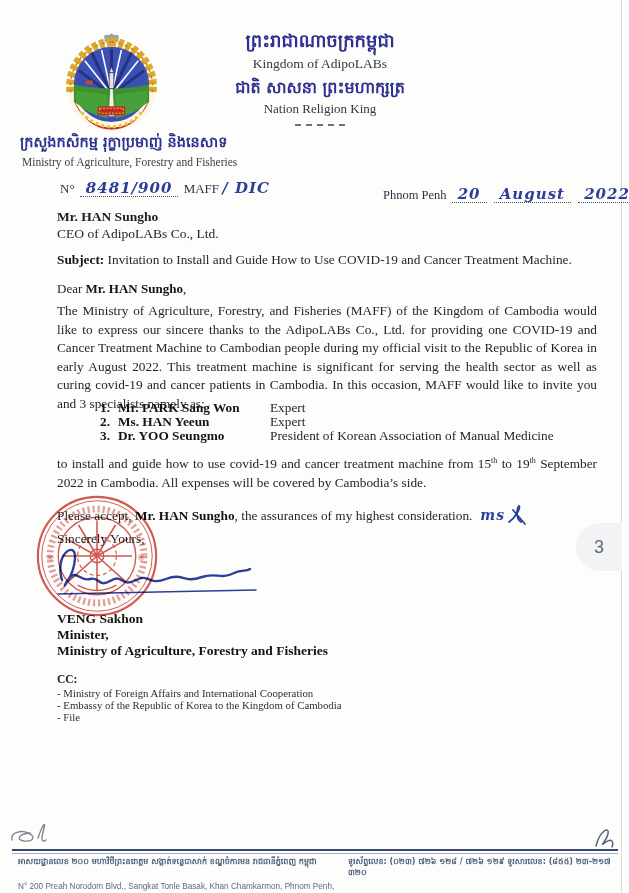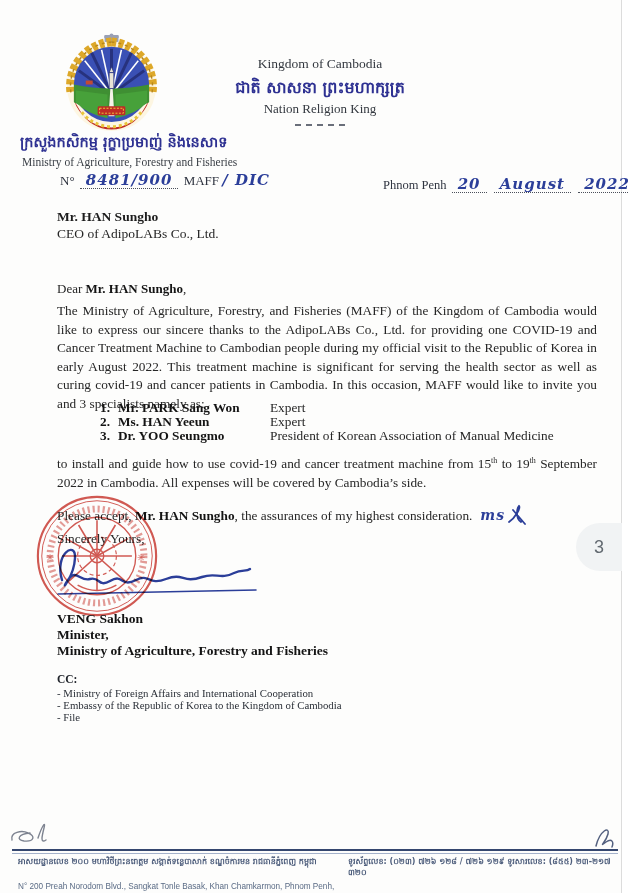--- a/index.html
+++ b/index.html
@@ -26,21 +26,21 @@
   .hdr-khmer1{top:29px;font-size:18px;}
   .hdr-eng1{top:56px;font-size:13.5px;color:#33383f;}
   .hdr-khmer2{top:77px;font-size:16px;}
   .hdr-eng2{top:101px;font-size:13px;color:#33383f;}
   .hdr-divider{left:295px;top:124px;width:50px;border-bottom:2px dashed #6a6f7a;height:0;}
   .ministry-khmer{left:20px;top:133px;font-size:14.5px;}
   .ministry-eng{left:22px;top:156px;font-size:11.5px;color:#3a3f46;}
   .ref-line{left:60px;top:171px;font-size:13px;color:#2f3440;white-space:nowrap;}
   .dotseg{
     display:inline-block;border-bottom:1.5px dotted #4a4f5a;
-    padding:0 6px;margin:0 2px;line-height:14px;
+    padding:0 6px;margin:10px 2px;line-height:14px;
   }
   .date-line{left:383px;top:177px;font-size:12.5px;color:#2f3440;white-space:nowrap;}
   .hand-md{font-size:15px;}
   .recipient-name{left:57px;top:209px;font-size:13.5px;font-weight:bold;color:#1d1d1d;}
   .recipient-title{left:57px;top:226px;font-size:13.5px;}
   .subject-line{left:57px;top:252px;font-size:13.3px;width:540px;}
   .salutation{left:57px;top:281px;font-size:13px;}
   .para{left:57px;top:302px;width:540px;font-size:13.3px;line-height:18.6px;text-align:justify;}
   .para2{top:455px;}
   b.inline-b{color:#141414;}
@@ -132,21 +132,22 @@
       <rect x="47.6" y="40" width="4.8" height="16" fill="#e8e4d6" stroke="#27327e" stroke-width="0.8"></rect>
       <path d="M47.6 40 L50 34 L52.4 40 Z" fill="#e8e4d6" stroke="#27327e" stroke-width="0.8"></path>
 
       <rect x="24" y="48" width="7" height="4" fill="#c24a32"></rect>
 
       <rect x="36" y="74" width="28" height="9" rx="1.5" fill="#bf2b25"></rect>
       <rect x="38" y="76" width="24" height="5" fill="none" stroke="#e8c53a" stroke-width="1" stroke-dasharray="2 1.5"></rect>
     </svg>
   </div>
 
-  <div class="abs serif center-block hdr-eng1">Kingdom of Cambodia</div>
+  <div class="abs khmer center-block hdr-khmer1">ព្រះរាជាណាចក្រកម្ពុជា</div>
+  <div class="abs serif center-block hdr-eng1">Kingdom of AdipoLABs</div>
   <div class="abs khmer center-block hdr-khmer2">ជាតិ សាសនា ព្រះមហាក្សត្រ</div>
   <div class="abs serif center-block hdr-eng2">Nation Religion King</div>
   <div class="abs hdr-divider"></div>
 
   <div class="abs khmer ministry-khmer">ក្រសួងកសិកម្ម រុក្ខាប្រមាញ់ និងនេសាទ</div>
   <div class="abs serif ministry-eng">Ministry of Agriculture, Forestry and Fisheries</div>
   <div class="abs serif ref-line">
     <span>N°</span>
     <span class="dotseg"><span class="hand hand-md">8481/900</span></span>
     <span>MAFF</span>
@@ -156,20 +157,23 @@
   <div class="abs serif date-line">
     <span>Phnom Penh</span>
     <span class="dotseg"><span class="hand hand-md">20</span></span>
     <span class="dotseg"><span class="hand hand-md">August</span></span>
     <span class="dotseg"><span class="hand hand-md">2022</span></span>
   </div>
 
   <div class="abs recipient-name">Mr. HAN Sungho</div>
   <div class="abs recipient-title">CEO of AdipoLABs Co., Ltd.</div>
 
+  <div class="abs subject-line">
+    <b class="inline-b">Subject:</b><span> Invitation to Install and Guide How to Use COVID-19 and Cancer Treatment Machine.</span>
+  </div>
 
   <div class="abs salutation">
     <span>Dear </span><b class="inline-b">Mr. HAN Sungho</b><span>,</span>
   </div>
 
   <div class="abs para">The Ministry of Agriculture, Forestry, and Fisheries (MAFF) of the Kingdom of Cambodia would like to express our sincere thanks to the AdipoLABs Co., Ltd. for providing one COVID-19 and Cancer Treatment Machine to Cambodian people during my official visit to the Republic of Korea in early August 2022. This treatment machine is significant for serving the health sector as well as curing covid-19 and cancer patients in Cambodia. In this occasion, MAFF would like to invite you and 3 specialists namely as:</div>
 
   <div class="spec-row r1">
     <span class="num">1.</span><span class="nm">Mr. PARK Sang Won</span><span class="rl">Expert</span>
   </div>

